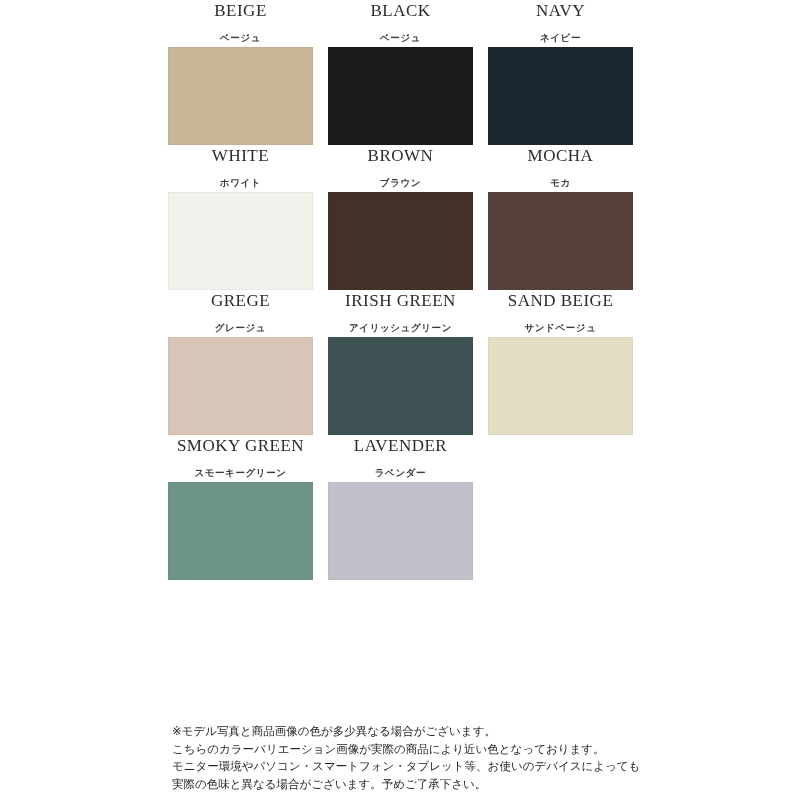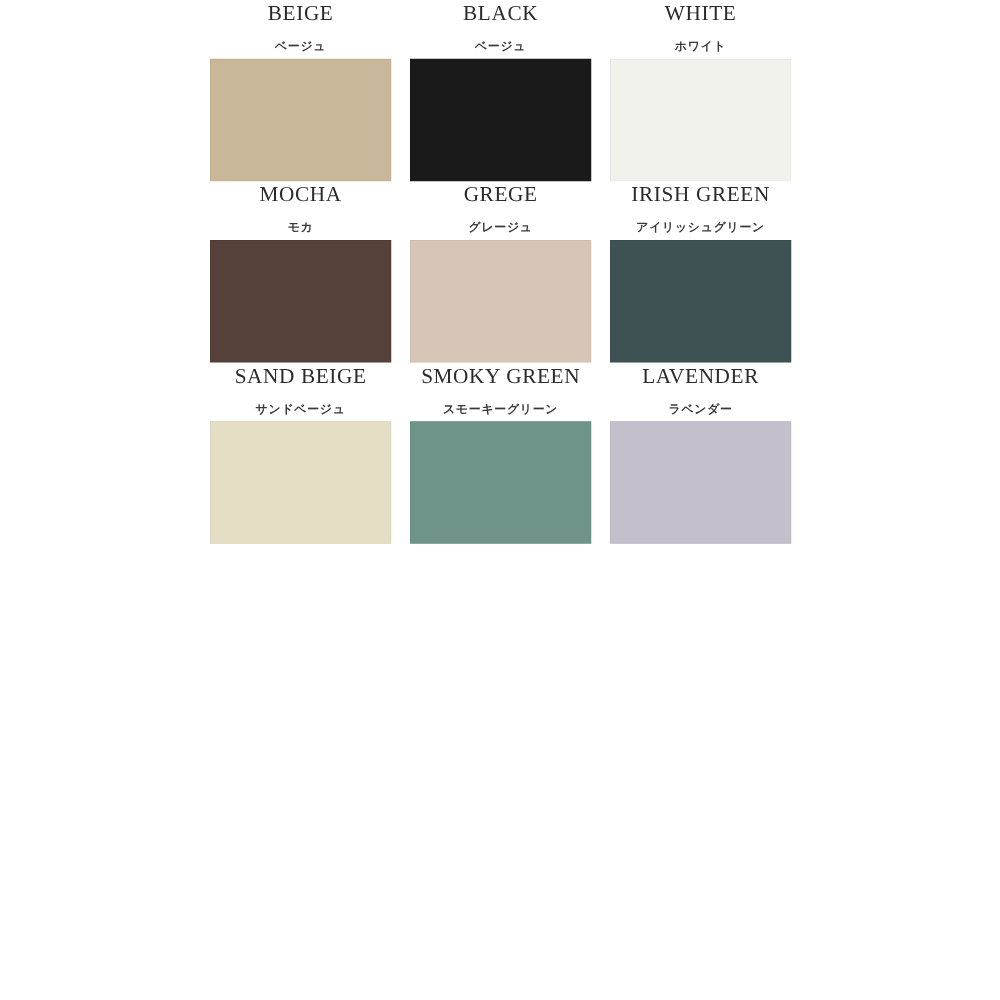--- a/index.html
+++ b/index.html
@@ -105,23 +105,33 @@
         <div class="swatch-name">BEIGE</div>
         <div class="swatch-name-jp">ベージュ</div>
         <div class="swatch-chip" style="background-color: rgb(201, 183, 154);"></div>
       </div>
       <div class="swatch-cell">
         <div class="swatch-name">BLACK</div>
         <div class="swatch-name-jp">ベージュ</div>
         <div class="swatch-chip" style="background-color: rgb(26, 26, 26);"></div>
       </div>
       <div class="swatch-cell">
+        <div class="swatch-name">NAVY</div>
+        <div class="swatch-name-jp">ネイビー</div>
+        <div class="swatch-chip" style="background-color: rgb(27, 39, 48);"></div>
+      </div>
+      <div class="swatch-cell">
         <div class="swatch-name">WHITE</div>
         <div class="swatch-name-jp">ホワイト</div>
         <div class="swatch-chip" style="background-color: rgb(242, 242, 236);"></div>
+      </div>
+      <div class="swatch-cell">
+        <div class="swatch-name">BROWN</div>
+        <div class="swatch-name-jp">ブラウン</div>
+        <div class="swatch-chip" style="background-color: rgb(67, 48, 38);"></div>
       </div>
       <div class="swatch-cell">
         <div class="swatch-name">MOCHA</div>
         <div class="swatch-name-jp">モカ</div>
         <div class="swatch-chip" style="background-color: rgb(85, 64, 58);"></div>
       </div>
       <div class="swatch-cell">
         <div class="swatch-name">GREGE</div>
         <div class="swatch-name-jp">グレージュ</div>
         <div class="swatch-chip" style="background-color: rgb(215, 198, 184);"></div>
@@ -141,14 +151,20 @@
         <div class="swatch-name-jp">スモーキーグリーン</div>
         <div class="swatch-chip" style="background-color: rgb(110, 147, 137);"></div>
       </div>
       <div class="swatch-cell">
         <div class="swatch-name">LAVENDER</div>
         <div class="swatch-name-jp">ラベンダー</div>
         <div class="swatch-chip" style="background-color: rgb(196, 192, 203);"></div>
       </div>
     </div>
 
+  <div class="footnote">
+      <div class="footnote-line">※モデル写真と商品画像の色が多少異なる場合がございます。</div>
+      <div class="footnote-line">こちらのカラーバリエーション画像が実際の商品により近い色となっております。</div>
+      <div class="footnote-line">モニター環境やパソコン・スマートフォン・タブレット等、お使いのデバイスによっても</div>
+      <div class="footnote-line">実際の色味と異なる場合がございます。予めご了承下さい。</div>
+    </div>
 
 </div>
 
 </body></html>

